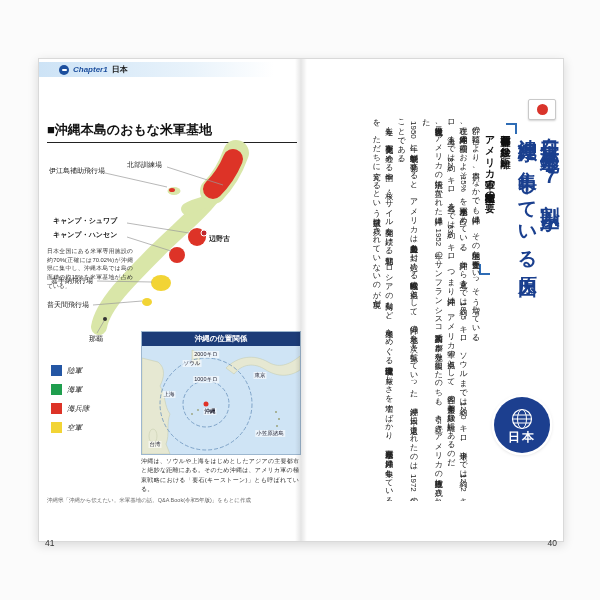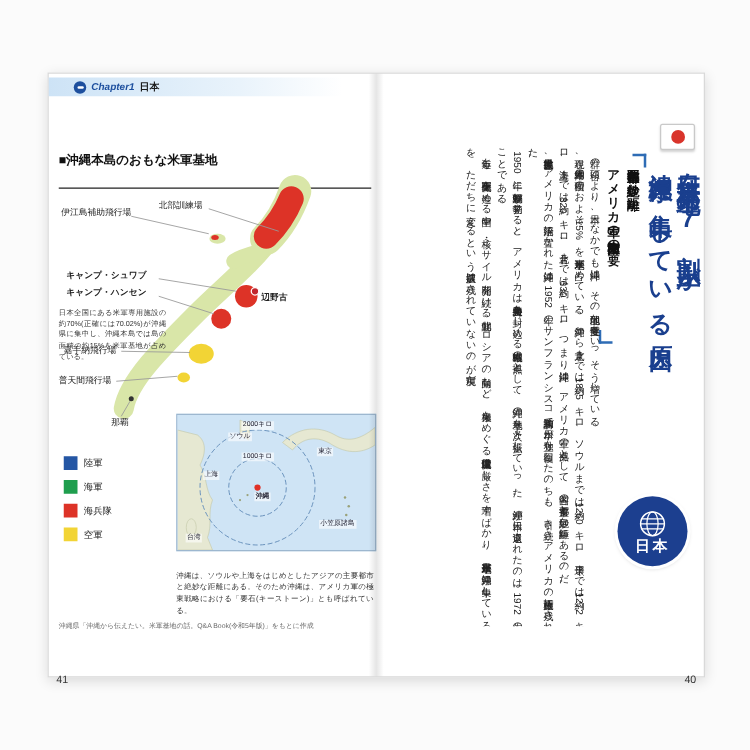--- a/index.html
+++ b/index.html
@@ -26,35 +26,35 @@
     display:flex;align-items:center;gap:4px;padding-left:20px;box-sizing:border-box;
   }
   .chapter-icon{width:10px;height:10px;border-radius:50%;background:#1d4f9e;position:relative;flex:0 0 auto;}
   .chapter-icon::after{content:"";position:absolute;left:2.5px;top:4px;width:5px;height:2px;background:#fff;border-radius:1px;}
   .chapter-en{font-size:8px;font-weight:bold;font-style:italic;color:#1d4f9e;}
   .chapter-jp{font-size:8px;font-weight:bold;color:#1a1a1a;}
 
   
   .map-title{
     position:absolute;left:8px;top:62px;width:250px;
-    font-size:10px;font-weight:bold;color:#111;
-    border-bottom:1.5px solid #222;padding-bottom:15px;
+    font-size:13px;font-weight:bold;color:#111;
+    border-bottom:1.5px solid #222;padding-bottom:3px;
   }
   .map-svg{position:absolute;left:8px;top:80px;}
   .map-label{position:absolute;font-size:7px;line-height:1;color:#222;white-space:nowrap;}
   .map-label.bold{font-weight:bold;}
   .note{
     position:absolute;left:8px;top:188px;width:86px;
     font-size:5.8px;line-height:1.5;color:#333;text-align:justify;
   }
   .legend{position:absolute;left:12px;top:306px;}
   .legend-row{display:flex;align-items:center;gap:5px;margin-bottom:8px;}
   .legend-swatch{width:11px;height:11px;flex:0 0 auto;}
   .sw0{background:#2456a4}.sw1{background:#1f9e4e}.sw2{background:#dd3327}.sw3{background:#f2d435}
-  .legend-label{font-size:7.5px;color:#222;line-height:1;}
+  .legend-label{font-size:7.5px;color:#222;line-height:1;font-style:italic;}
 
   .inset{position:absolute;left:102px;top:272px;width:158px;border:1px solid #9db7cf;box-sizing:content-box;background:#cfe4f5;}
   .inset-title{background:#1c3c78;color:#fff;font-size:7.5px;font-weight:bold;text-align:center;padding:2px 0;}
   .inset-body{position:relative;width:158px;height:108px;background:#cfe4f5;overflow:hidden;}
   .inset-label{
     position:absolute;font-size:5.5px;line-height:1.2;color:#223;white-space:nowrap;
     transform:translateX(-50%);background:rgba(255,255,255,.6);padding:0 1px;
   }
   .inset-label.bold{font-weight:bold;}
   .inset-caption{
@@ -170,20 +170,21 @@
       <span class="legend-swatch sw2"></span>
       <span class="legend-label">海兵隊</span>
     </div>
     <div class="legend-row">
       <span class="legend-swatch sw3"></span>
       <span class="legend-label">空軍</span>
     </div>
   </div>
 
   <div class="inset">
+    <div class="inset-title">沖縄の位置関係</div>
     <div class="inset-body">
       <svg width="158" height="108" viewBox="0 0 158 108">
         <path d="M0,12 L16,16 C24,22 22,32 18,40 C24,50 22,60 28,68 C24,78 28,88 24,98 L28,108 L0,108 Z" fill="#e6e8d2" stroke="#c3c9a8" stroke-width="0.5"></path>
         <path d="M50,4 L58,8 L57,20 L50,16 Z" fill="#e6e8d2" stroke="#c3c9a8" stroke-width="0.5"></path>
         <path d="M84,22 C96,10 112,8 126,16 C136,22 146,20 158,10 L158,24 C146,32 134,30 124,24 C112,16 100,18 92,28 Z" fill="#e6e8d2" stroke="#c3c9a8" stroke-width="0.5"></path>
         <ellipse cx="11" cy="90" rx="4" ry="7" fill="#e6e8d2" stroke="#c3c9a8" stroke-width="0.5"></ellipse>
         <circle cx="64" cy="58" r="46" fill="none" stroke="#6b93bd" stroke-width="0.8" stroke-dasharray="4,2"></circle>
         <circle cx="64" cy="58" r="23" fill="none" stroke="#6b93bd" stroke-width="0.8" stroke-dasharray="4,2"></circle>
         <circle cx="64" cy="58" r="2.5" fill="#e03127"></circle>
         <g fill="#9aa27a">

